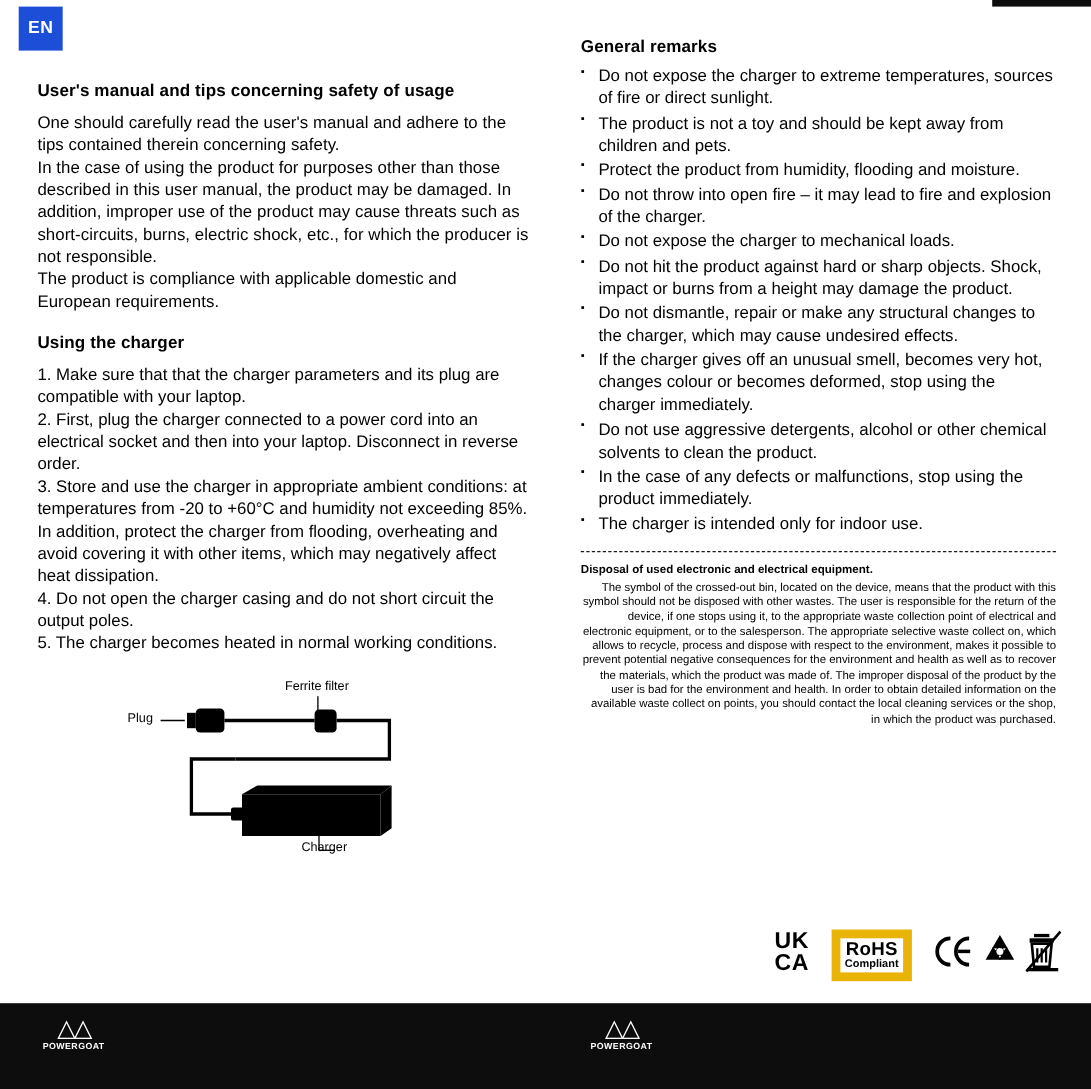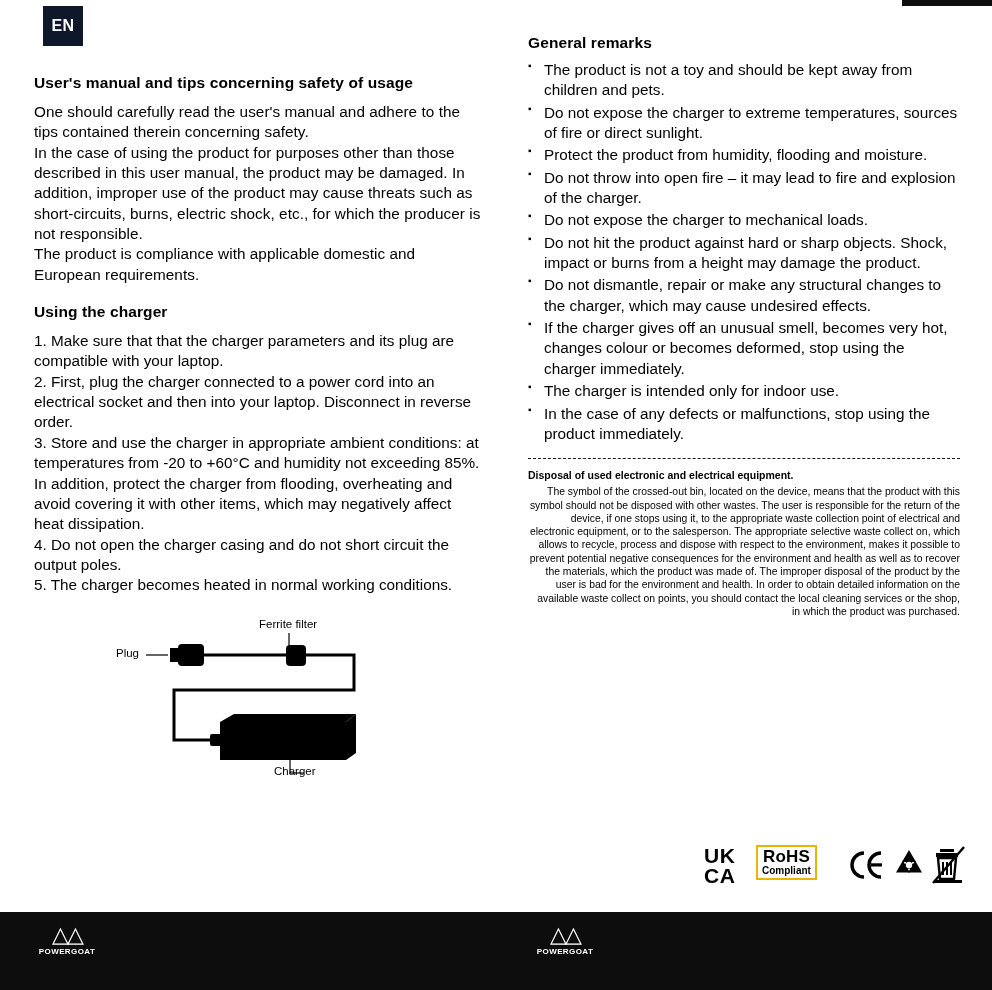--- a/index.html
+++ b/index.html
@@ -28,25 +28,25 @@
     right: 0;
     top: 0;
     width: 90px;
     height: 6px;
     background: #0d0d0d;
   }
 
   
   .lang-badge {
     position: absolute;
-    left: 43px;
+    left: 17px;
     top: 6px;
     width: 40px;
     height: 40px;
-    background: #0f172a;
+    background: #1d4ed8;
     color: #ffffff;
     font-size: 16px;
     font-weight: bold;
     display: flex;
     align-items: center;
     justify-content: center;
     letter-spacing: 0.5px;
   }
 
   
@@ -169,21 +169,21 @@
     top: 1px;
     font-size: 21px;
     font-weight: bold;
     line-height: 0.95;
     letter-spacing: 0.5px;
   }
   .rohs-box {
     position: absolute;
     left: 56px;
     top: 0px;
-    border: 2px solid #eab308;
+    border: 8px solid #eab308;
     padding: 1px 4px 2px 4px;
     text-align: center;
     line-height: 1;
   }
   .rohs-box .r1 { font-size: 17px; font-weight: bold; letter-spacing:.2px; }
   .rohs-box .r2 { font-size: 10px; font-weight: bold; margin-top:1px; }
 
   
   .bottom-band {
     position: absolute;
@@ -277,30 +277,31 @@
         <line x1="256" y1="163" x2="270" y2="163" stroke="#000" stroke-width="1.2"></line>
       </svg>
     </div>
   </div>
 
 
   <div class="col-right">
     <h2 class="sec" style="margin-bottom:8px;">General remarks</h2>
 
     <ul class="bullets">
+      <li>Do not expose the charger to extreme temperatures, sources of fire or direct sunlight.</li>
       <li>The product is not a toy and should be kept away from children and pets.</li>
-      <li>Do not expose the charger to extreme temperatures, sources of fire or direct sunlight.</li>
       <li>Protect the product from humidity, flooding and moisture.</li>
       <li>Do not throw into open fire – it may lead to fire and explosion of the charger.</li>
       <li>Do not expose the charger to mechanical loads.</li>
       <li>Do not hit the product against hard or sharp objects. Shock, impact or burns from a height may damage the product.</li>
       <li>Do not dismantle, repair or make any structural changes to the charger, which may cause undesired effects.</li>
       <li>If the charger gives off an unusual smell, becomes very hot, changes colour or becomes deformed, stop using the charger immediately.</li>
+      <li>Do not use aggressive detergents, alcohol or other chemical solvents to clean the product.</li>
+      <li>In the case of any defects or malfunctions, stop using the product immediately.</li>
       <li>The charger is intended only for indoor use.</li>
-      <li>In the case of any defects or malfunctions, stop using the product immediately.</li>
     </ul>
 
     <div class="dashed-div"></div>
 
     <p class="disposal-title">Disposal of used electronic and electrical equipment.</p>
     <p class="disposal-text">The symbol of the crossed-out bin, located on the device, means that the product with this symbol should not be disposed with other wastes. The user is responsible for the return of the device, if one stops using it, to the appropriate waste collection point of electrical and electronic equipment, or to the salesperson. The appropriate selective waste collect on, which allows to recycle, process and dispose with respect to the environment, makes it possible to prevent potential negative consequences for the environment and health as well as to recover the materials, which the product was made of. The improper disposal of the product by the user is bad for the environment and health. In order to obtain detailed information on the available waste collect on points, you should contact the local cleaning services or the shop, in which the product was purchased.</p>
   </div>
 
   <div class="certs">
     <div class="ukca">

